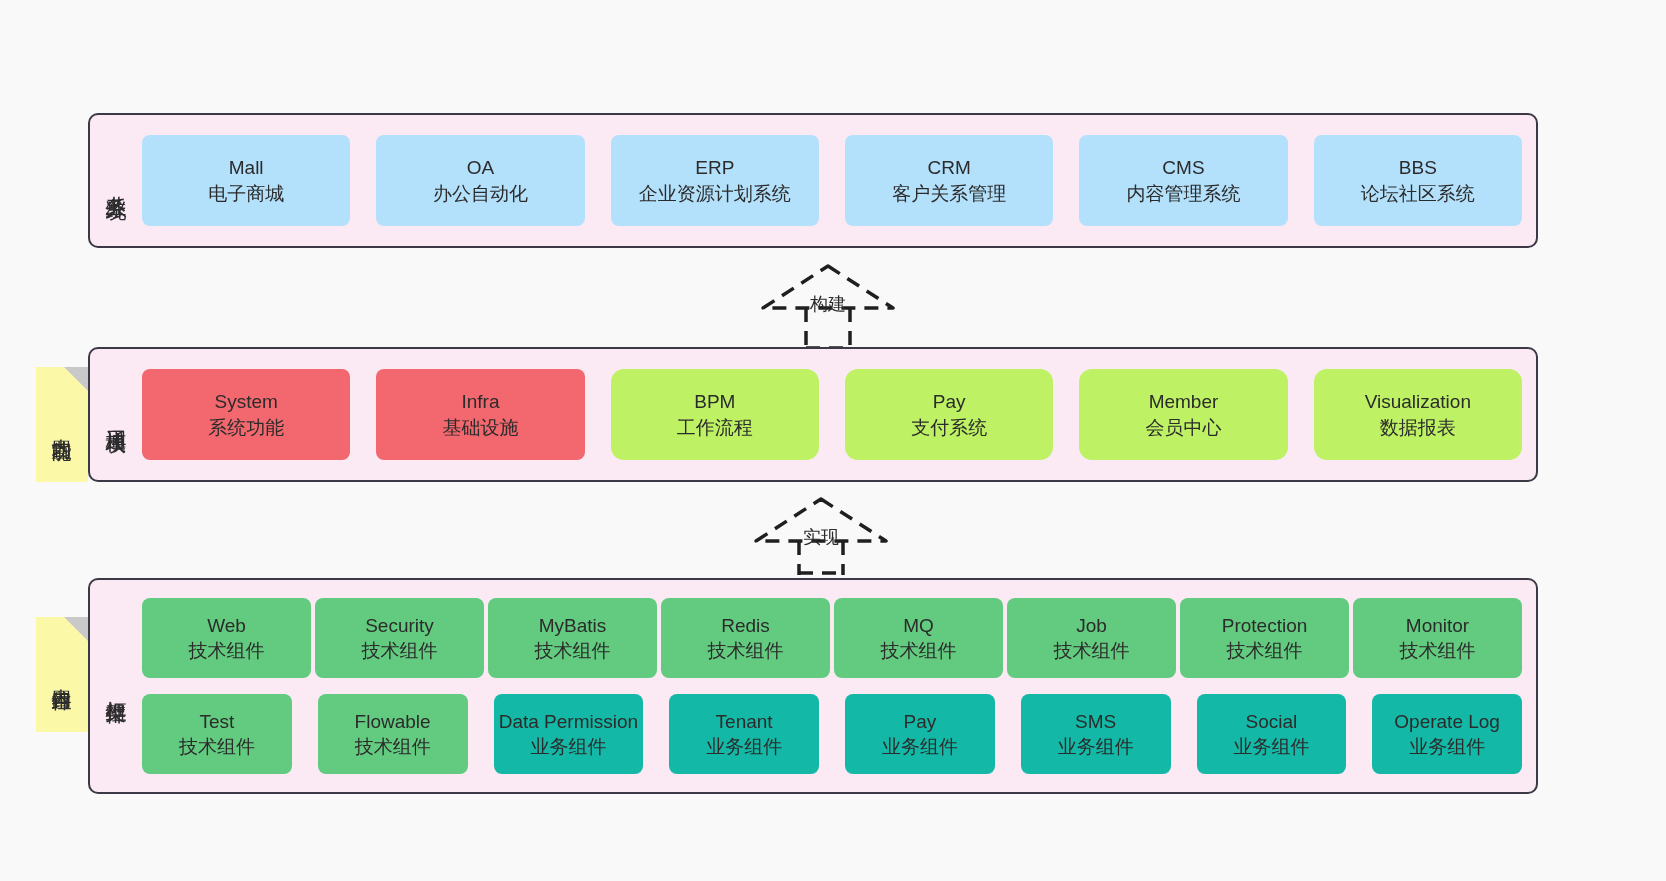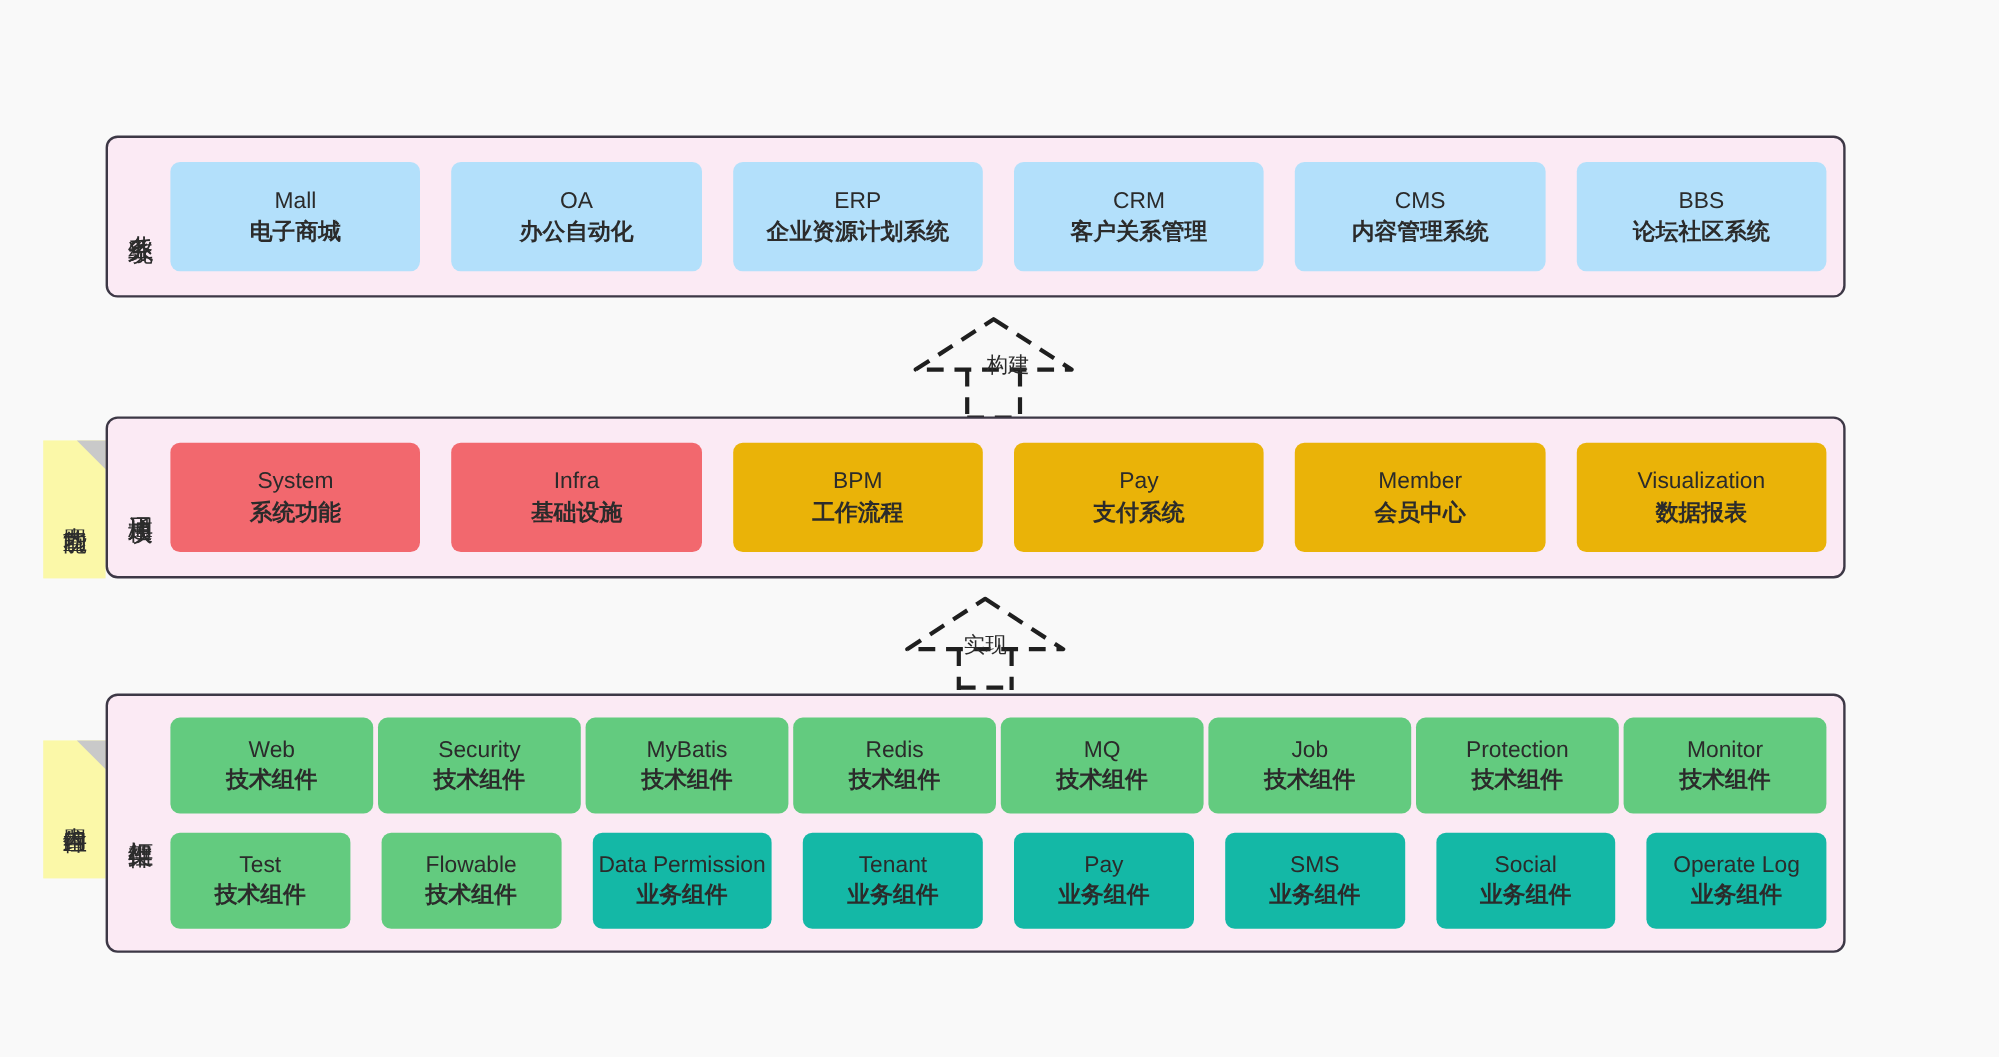--- a/index.html
+++ b/index.html
@@ -72,25 +72,25 @@
     flex-direction: column;
     align-items: center;
     justify-content: center;
     text-align: center;
     font-size: 19px;
     line-height: 1.32;
     color: #2b2b2b;
     padding: 20px 4px;
   }
   .card .t1 { white-space: normal; }
-  .card .t2 { white-space: nowrap; font-weight: bold; }
+  .card .t2 { white-space: nowrap; }
 
   .card.blue      { background: #b3e0fb; }
   .card.red       { background: #f2686e; align-items: center; }
-  .card.pink      { background: #eab308; }
+  .card.pink      { background: #bef264; border-radius: 13px; }
   .card.green     { background: #63cb7f; }
   .card.lightgreen{ background: #14b8a6; }
 
   
   .note {
     position: absolute;
     box-sizing: border-box;
     background: #fbf8a8;
     display: flex;
     align-items: center;
@@ -167,21 +167,21 @@
 
   <div class="connector" style="left:758px; top:262px; width:140px; height:88px;">
     <svg width="140" height="88" viewBox="0 0 140 88" fill="none">
 
       <path d="M 70 4 L 135 46 L 5 46 Z" fill="#f9f9f9" stroke="#1f1f1f" stroke-width="3.5" stroke-dasharray="14 9" stroke-linejoin="round"></path>
 
       <path d="M 48 46 L 48 88" stroke="#1f1f1f" stroke-width="3.5" stroke-dasharray="14 9"></path>
       <path d="M 92 46 L 92 88" stroke="#1f1f1f" stroke-width="3.5" stroke-dasharray="14 9"></path>
       <path d="M 48 86 L 92 86" stroke="#1f1f1f" stroke-width="3.5" stroke-dasharray="14 9"></path>
     </svg>
-    <span class="conn-label" style="left:52px; top:30px;margin-left:12px;">构建</span>
+    <span class="conn-label" style="left:52px; top:30px;">构建</span>
   </div>
 
   <div class="note" style="left:36px; top:367px; width:52px; height:115px;">
     <span class="fold"></span>
     <span>内置功能</span>
   </div>
 
   <div class="layer" style="left:88px; top:347px; width:1450px; height:135px;">
     <div class="layer-title">通用模块</div>
     <div class="layer-body">

